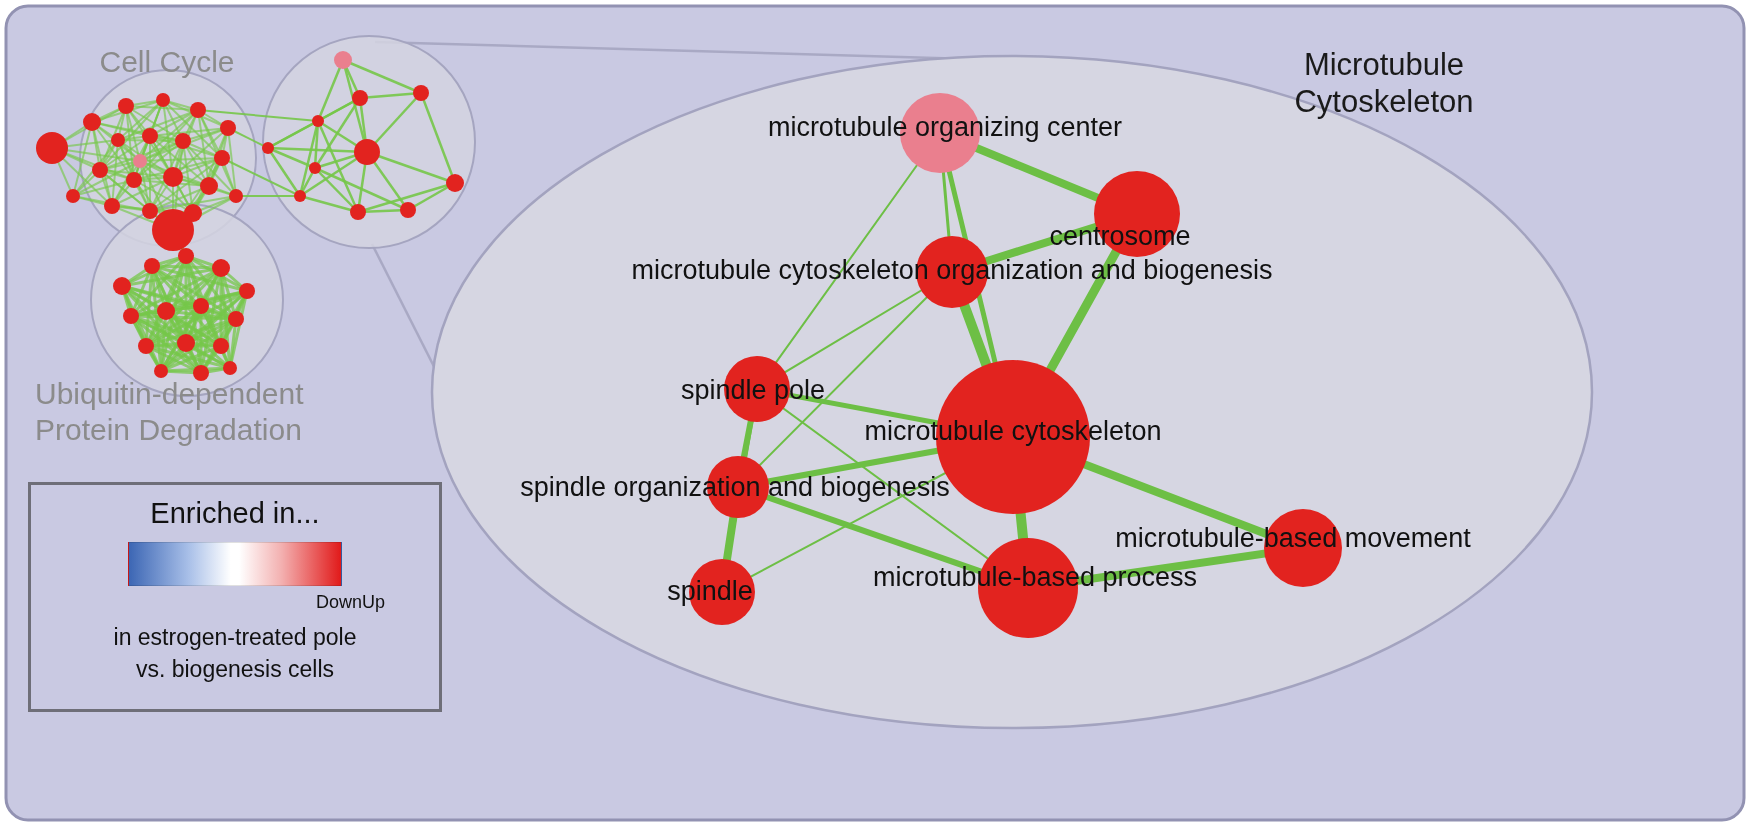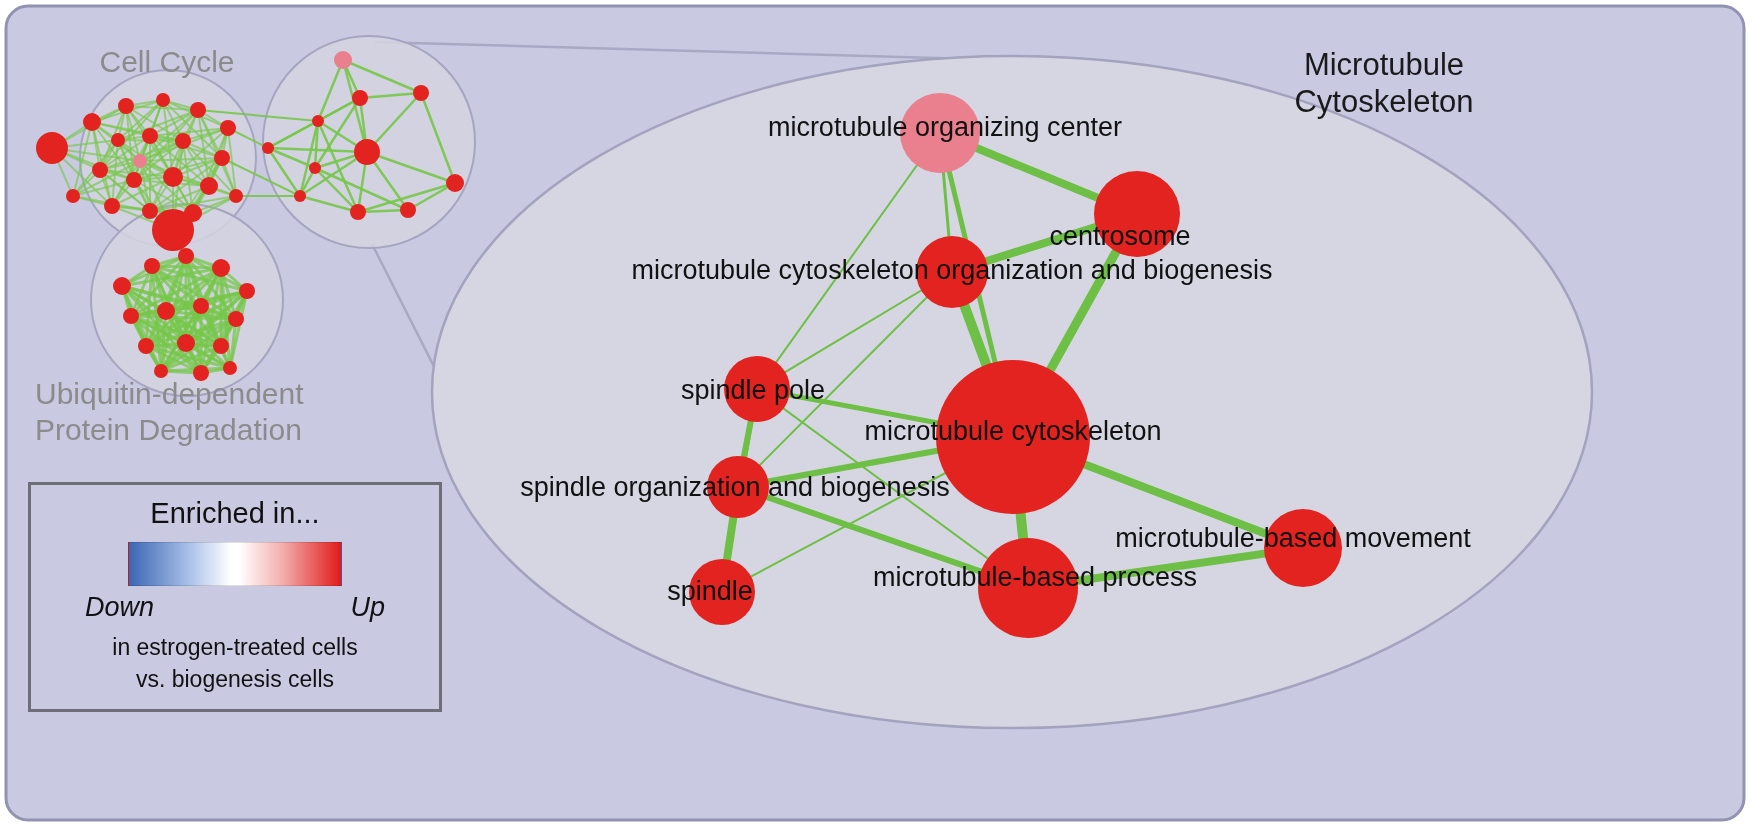--- a/index.html
+++ b/index.html
@@ -6,21 +6,21 @@
   .canvas{position:relative;width:1750px;height:826px;font-family:"Liberation Sans",sans-serif;overflow:hidden;}
   .canvas svg{position:absolute;left:0;top:0;}
   svg text{font-family:"Liberation Sans",sans-serif;}
   .legend{
     position:absolute;left:28px;top:482px;width:414px;height:230px;
     border:3px solid #6e6e78;box-sizing:border-box;background:transparent;
     display:flex;flex-direction:column;align-items:center;color:#111;
   }
   .legend-title{margin-top:12px;font-size:29px;}
   .legend-bar{margin-top:12px;width:212px;height:42px;border:1px solid rgba(0,0,0,0.12);}
-  .legend-row{width:300px;display:flex;justify-content:space-between;margin-top:6px;font-size:27px;font-style:italic;}
+  .legend-row{width:300px;display:flex;justify-content:flex-end;margin-top:6px;font-size:18px;}
   .legend-caption{margin-top:8px;font-size:23px;line-height:1.4;text-align:center;}
 </style>
 </head>
 <body>
 
 <div class="canvas">
   <svg id="scene" width="1750" height="826" viewBox="0 0 1750 826">
       <rect x="6" y="6" width="1738" height="814" rx="22" fill="#c9c9e2" stroke="#9292b2" stroke-width="3"></rect>
       <line x1="375" y1="42" x2="1005" y2="60" stroke="#a9a9c4" stroke-width="2.5"></line>
       <line x1="372" y1="244" x2="548" y2="592" stroke="#a9a9c4" stroke-width="2.5"></line>
@@ -393,17 +393,17 @@
     </svg>
 
   <div class="legend">
     <div class="legend-title">Enriched in...</div>
     <div class="legend-bar" id="legend-bar" style="background: linear-gradient(90deg, rgb(60, 102, 180) 0%, rgb(168, 191, 232) 28%, rgb(255, 255, 255) 48%, rgb(255, 255, 255) 52%, rgb(243, 176, 176) 72%, rgb(225, 26, 26) 100%);"></div>
     <div class="legend-row">
       <span>Down</span>
       <span>Up</span>
     </div>
     <div class="legend-caption">
-      <div>in estrogen-treated cells</div>
+      <div>in estrogen-treated pole</div>
       <div>vs. biogenesis cells</div>
     </div>
   </div>
 </div>
 
 </body></html>

